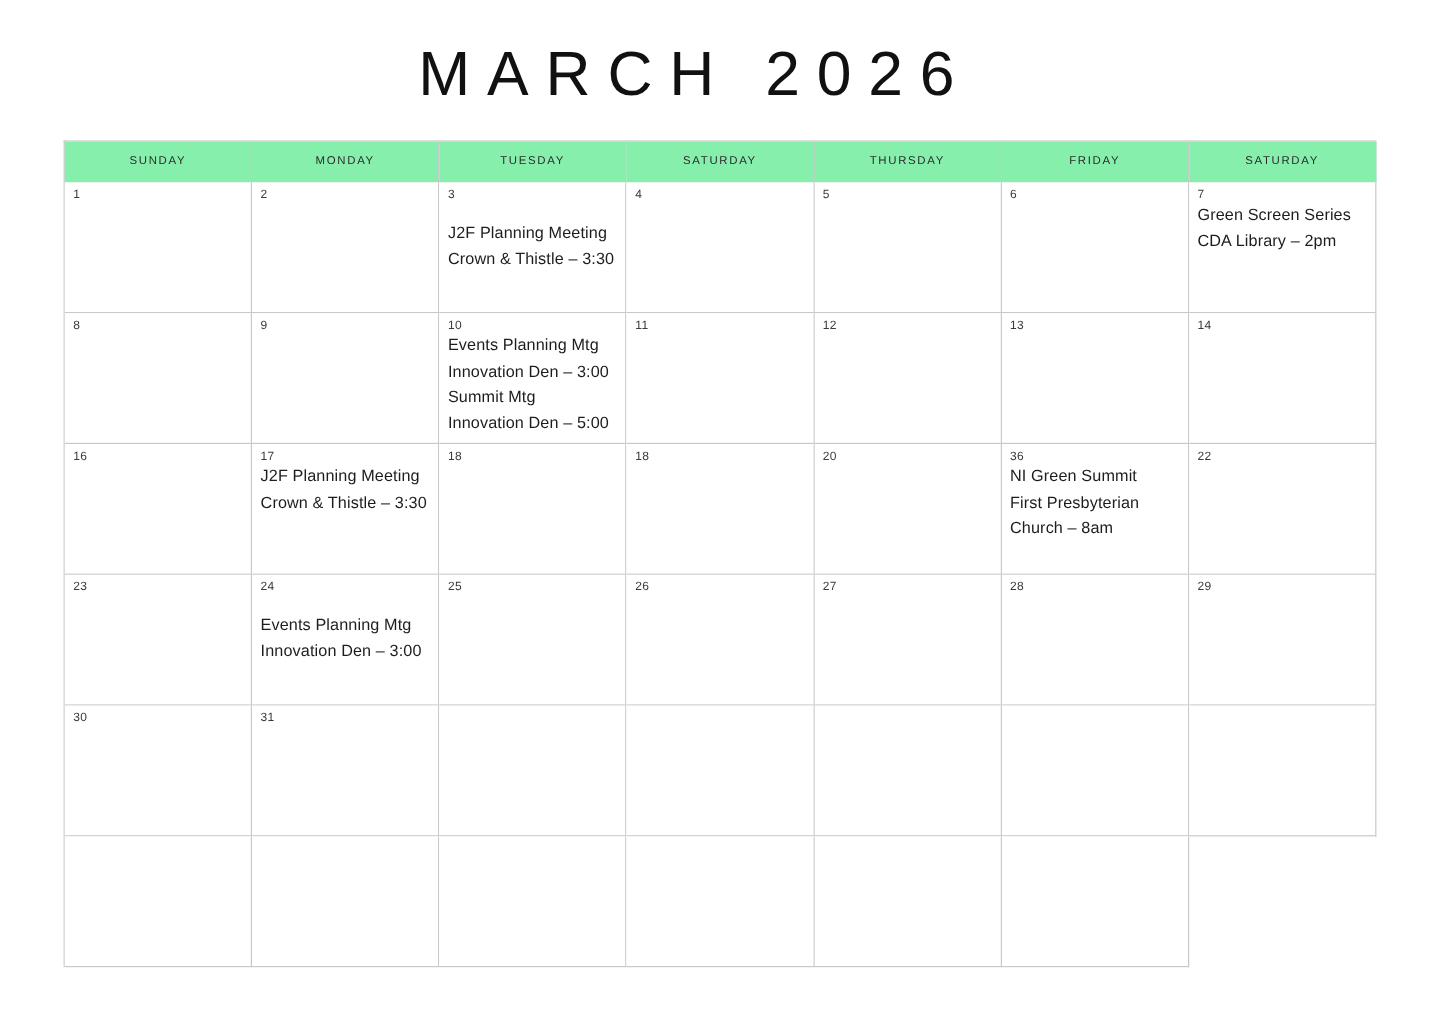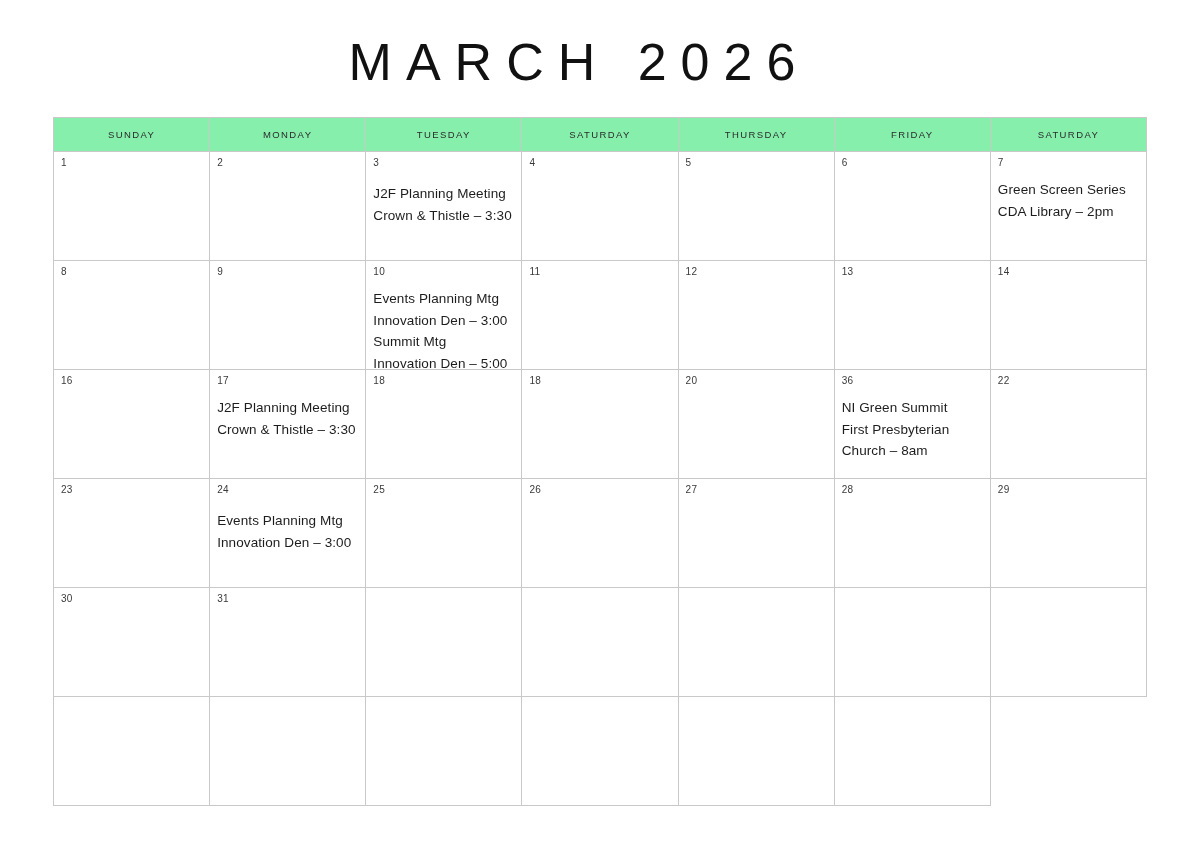--- a/index.html
+++ b/index.html
@@ -84,21 +84,21 @@
   }
   .event-line {
     font-size: 13.5px;
     line-height: 21.5px;
     color: #1d1d1d;
     font-weight: 300;
     letter-spacing: 0.1px;
     white-space: nowrap;
   }
   .events.tight {
-    margin-top: 11px;
+    margin-top: 0px;
   }
 </style>
 </head>
 <body>
 
 <div class="page">
   <h1 class="cal-title">MARCH 2026</h1>
 
   <div class="calendar">
     <div class="weekdays">

